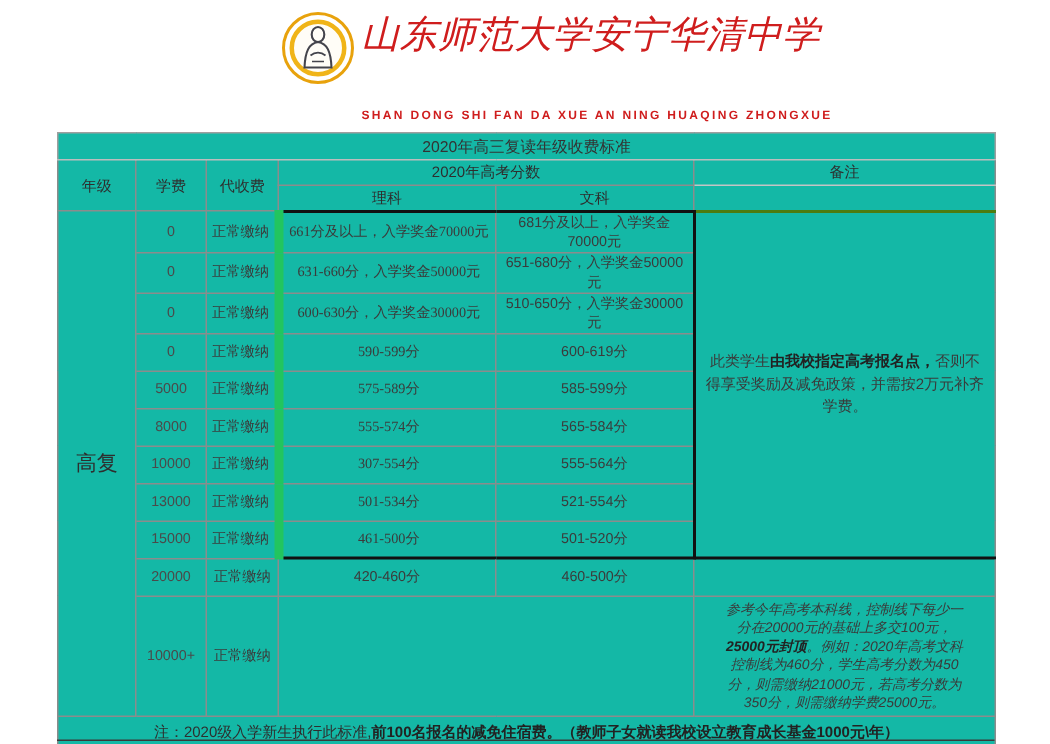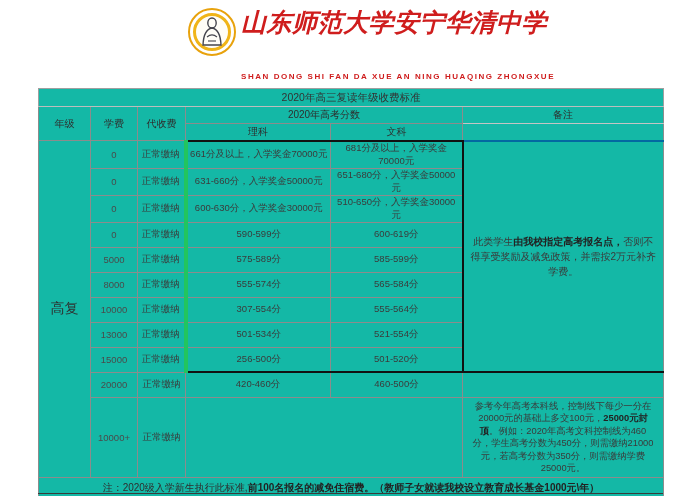--- a/index.html
+++ b/index.html
@@ -8,21 +8,21 @@
   .page { position:relative; width:700px; height:496px; background:#fff; }
 
   
   .letterhead { position:absolute; left:0; top:0; width:700px; height:72px; }
   .logo { position:absolute; left:188px; top:8px; width:48px; height:48px;
           border-radius:50%; border:2px solid #e8a20c; background:#fff;
           display:flex; align-items:center; justify-content:center; }
   .logo-inner { width:38px; height:38px; border-radius:50%; border:3px solid #f0b418;
                 background:#fffdf7; display:flex; align-items:center; justify-content:center; }
   .brand-text { position:absolute; left:241px; top:8px; width:320px; }
-  .brand-cn { font-family:"DejaVu Serif", serif; font-style:italic; font-weight:bold;
+  .brand-cn { font-family:"DejaVu Serif", serif; font-style:italic; font-weight:normal;
               font-size:25px; line-height:30px; letter-spacing:0.5px; white-space:nowrap; }
   .brand-py { font-size:8px; font-weight:bold; letter-spacing:1.55px; margin-top:3px;
               white-space:nowrap; }
 
   
   .fee-table { position:absolute; left:38px; top:88px; border-collapse:collapse;
                table-layout:fixed; background:#14b8a6; border:1px solid #4a4a4a; }
   .fee-table td { border:1px solid #8c8c8c; text-align:center; vertical-align:middle;
                   color:#3b3b3b; font-size:9.5px; padding:0 2px; overflow:hidden; }
   tr.t-title td { height:18px; font-size:10.5px; color:#333; border-color:#9f9f9f;
@@ -32,26 +32,26 @@
   td.h-remark-empty { border-top-color:#c4c4c4; }
   tr.t-r td { height:25px; }
   tr.t-r11 td { height:75px; }
   tr.t-note td { height:21px; font-size:10px; color:#2e2e2e; border-top-color:#5c5c5c; }
   td.tuition { font-size:9.5px; color:#4a4a4a; }
   td.grade-cell { font-size:14px; color:#2e2e2e; }
 
   
   td.bk-t { border-top:2px solid #111; }
   td.bk-b { border-bottom:2px solid #111; }
-  td.bk-l { border-left:4px solid #22c55e; }
-  td.rem-big { border-left:2px solid #111; border-top:2px solid #0369a1;
+  td.bk-l { border-left:6px solid #22c55e;font-family:Liberation Serif, serif; }
+  td.rem-big { border-left:2px solid #111; border-top:2px solid #4d7c0f;
                border-bottom:2px solid #111; font-size:10px; line-height:15px;
                color:#3a3a3a; padding:0 5px; }
   td.rem-final { font-size:9.3px; line-height:12.6px; color:#3a3a3a;
-                 padding:2px 8px; text-align:center; }
+                 padding:2px 20px; text-align:center;font-style:italic; }
   .b { font-weight:bold; color:#222; }
 
   .bottom-rule { position:absolute; left:38px; top:493px; width:625px; height:1px;
                  background:#3a3a3a; }
 </style>
 </head>
 <body>
 
 <div class="page">
 
@@ -156,21 +156,21 @@
     <tr class="t-r">
       <td class="tuition">13000</td>
       <td>正常缴纳</td>
       <td class="bk-l">501-534分</td>
       <td>521-554分</td>
     </tr>
 
     <tr class="t-r">
       <td class="tuition">15000</td>
       <td>正常缴纳</td>
-      <td class="bk-l bk-b">256-500分</td>
+      <td class="bk-l bk-b">461-500分</td>
       <td class="bk-b">501-520分</td>
     </tr>
 
     <tr class="t-r">
       <td class="tuition">20000</td>
       <td>正常缴纳</td>
       <td>420-460分</td>
       <td>460-500分</td>
       <td></td>
     </tr>

